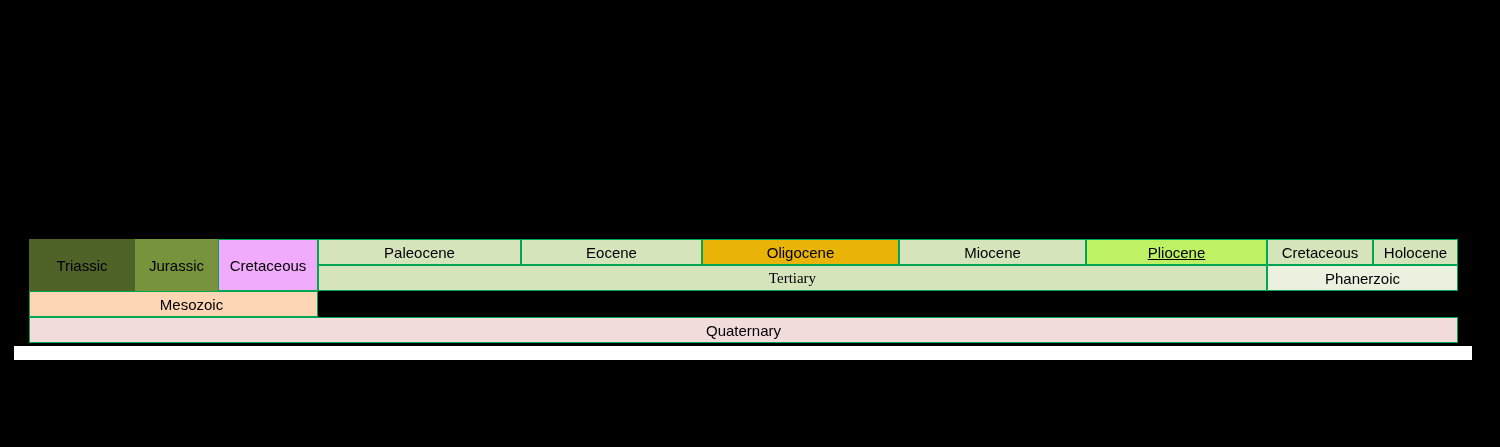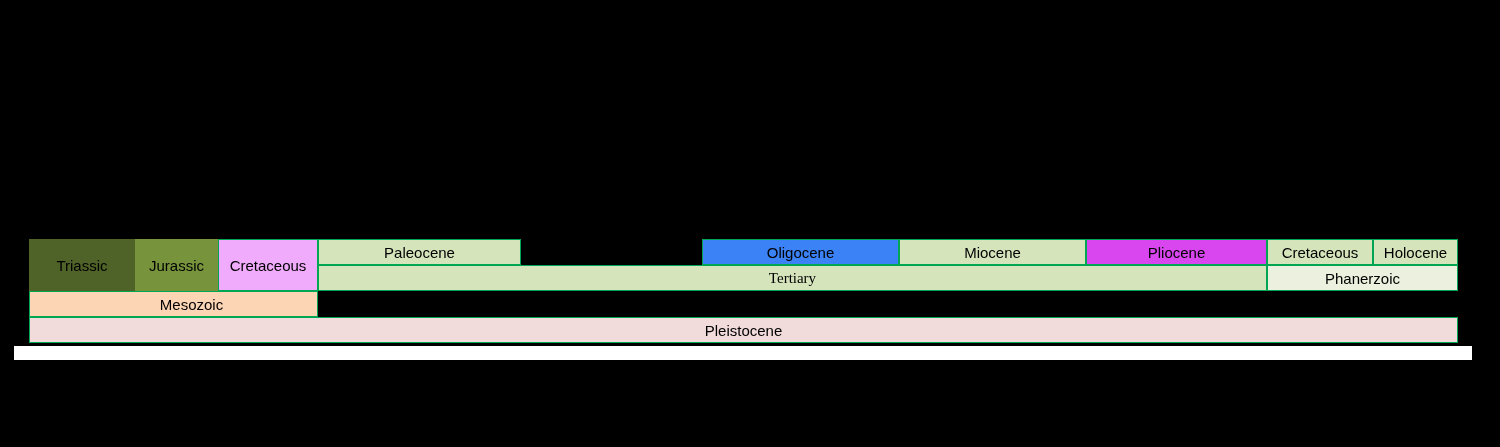--- a/index.html
+++ b/index.html
@@ -82,46 +82,49 @@
     </div>
     <div class="cell no-border c-jurassic" style="background-color: rgb(119, 147, 60);">
       <span>Jurassic</span>
     </div>
     <div class="cell c-cretaceous" style="background-color: #f0abfc;">
       <span>Cretaceous</span>
     </div>
     <div class="cell c-paleocene" style="background-color: rgb(214, 228, 188);">
       <span>Paleocene</span>
     </div>
-    <div class="cell c-oligocene" style="background-color: #3b82f6;">
+    <div class="cell c-eocene" style="background-color: rgb(214, 228, 188);">
+      <span>Eocene</span>
+    </div>
+    <div class="cell c-oligocene" style="background-color: #eab308;">
       <span>Oligocene</span>
     </div>
     <div class="cell c-miocene" style="background-color: rgb(214, 228, 188);">
       <span>Miocene</span>
     </div>
-    <div class="cell c-pliocene" style="background-color: #d946ef;">
+    <div class="cell c-pliocene" style="background-color: #bef264; text-decoration: underline;">
       <span>Pliocene</span>
     </div>
     <div class="cell c-pleistocene" style="background-color: rgb(214, 228, 188);">
       <span>Cretaceous</span>
     </div>
     <div class="cell c-holocene" style="background-color: rgb(214, 228, 188); justify-content: center;">
       <span>Holocene</span>
     </div>
     <div class="cell c-tertiary" style="background-color: rgb(214, 228, 188);">
       <span>Tertiary</span>
     </div>
     <div class="cell c-quaternary" style="background-color: rgb(235, 241, 222);">
       <span>Phanerzoic</span>
     </div>
     <div class="cell c-mesozoic" style="background-color: rgb(252, 213, 180);">
       <span>Mesozoic</span>
     </div>
     <div class="cell c-phanerzoic" style="background-color: rgb(242, 220, 219);">
-      <span>Pleistocene</span>
+      <span>Quaternary</span>
     </div>
   </div>
 
   <div class="ruler-strip">
     <svg viewBox="0 0 1458 47" xmlns="http://www.w3.org/2000/svg">
       <path fill="none" stroke-linecap="butt" d="M 13 16 H 1442 M 13 16 v 15 M 121 16 v 15 M 204 16 v 15 M 304 16 v 15 M 507 16 v 15 M 688 16 v 15 M 885 16 v 15 M 1072 16 v 15 M 1253 16 v 15 M 1359 16 v 15 M 1442 16 v 15" stroke="#95B3D7" stroke-width="3"></path>
     </svg>
   </div>
 
 </div>

